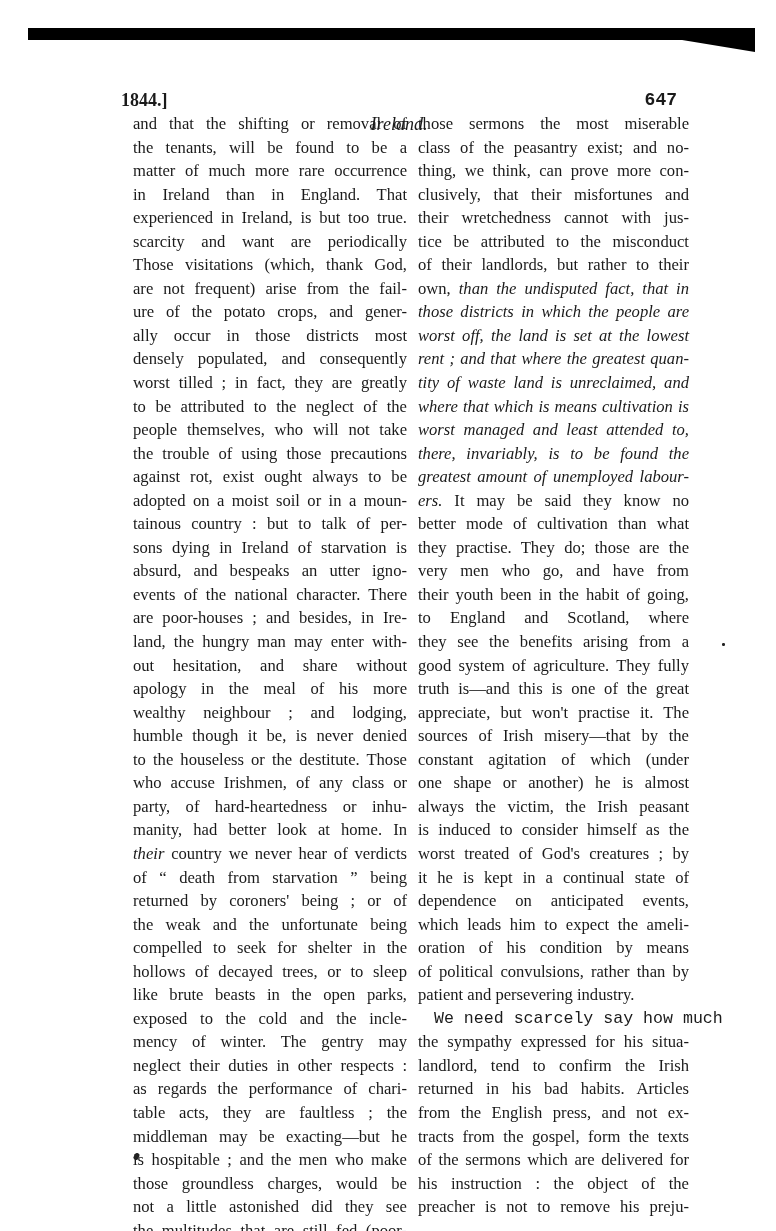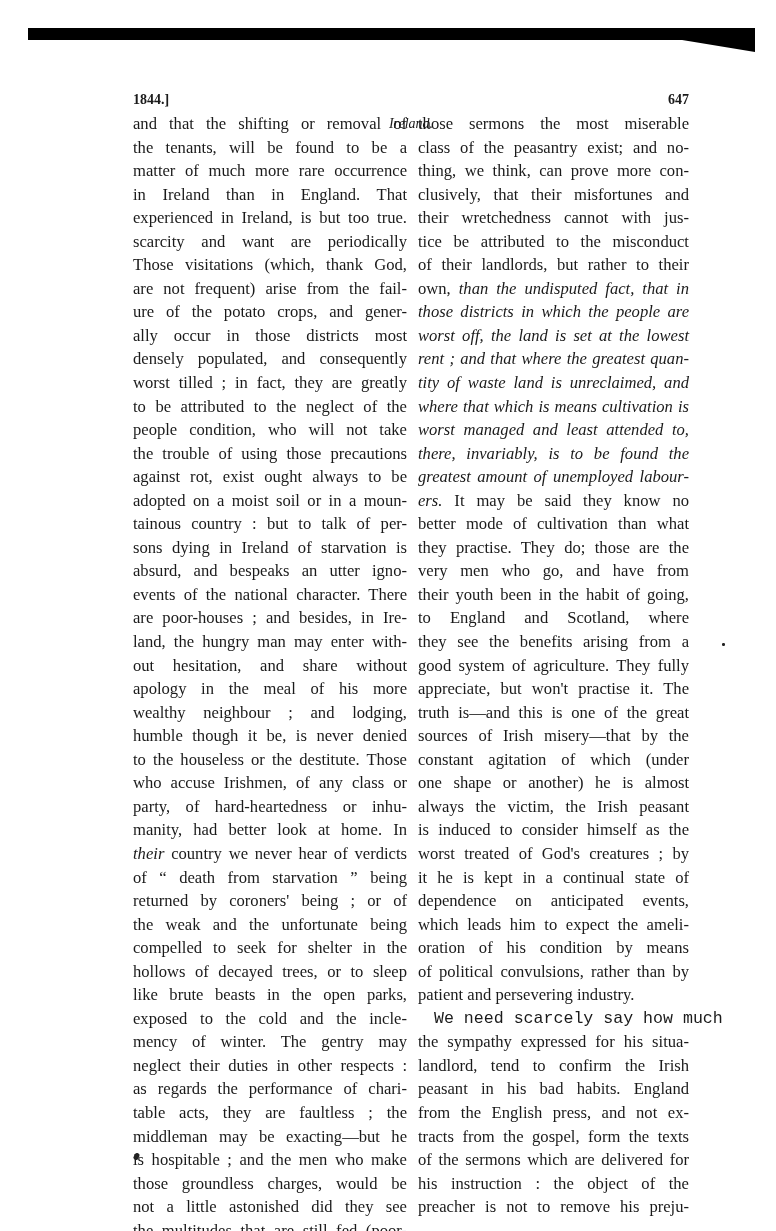--- a/index.html
+++ b/index.html
@@ -1,25 +1,25 @@
 <!DOCTYPE html>
 <html><head>
 <meta charset="utf-8">
 <style>
   html, body { margin: 0; padding: 0; background: #ffffff; }
   body { width: 776px; height: 1231px; position: relative; overflow: hidden;
          font-family: "Liberation Serif", "DejaVu Serif", serif; color: #1a1a1a; }
   .top-bar { position: absolute; left: 28px; top: 28px; width: 727px; height: 12px; background: #000; }
   .top-bar-tail { position: absolute; left: 670px; top: 38px; width: 85px; height: 14px; background: #000;
                   clip-path: polygon(0 0, 100% 0, 100% 100%); }
-  .running-head { position: absolute; top: 90px; left: 133px; width: 556px; height: 20px;
-                  font-size: 14px; line-height: 20px; }
+  .running-head { position: absolute; top: 90px; left: 121px; width: 556px; height: 20px;
+                  font-size: 18px; line-height: 20px; }
   .rh-year { position: absolute; left: 0; top: 0; font-weight: bold; }
   .rh-title { position: absolute; left: 0; right: 0; text-align: center; font-style: italic; font-weight: normal; margin-top: 24px; }
-  .rh-page { position: absolute; right: 0; top: 0; font-weight: bold; }
+  .rh-page { position: absolute; right: 0; top: 0; font-weight: bold; font-family: Liberation Mono, monospace; }
   .column { position: absolute; top: 112px; font-size: 16.6px; line-height: 23.55px; }
   .col-left { left: 133px; width: 274px; }
   .col-right { left: 418px; width: 271px; }
   .line { display: block; white-space: nowrap; text-align: justify; text-align-last: justify; height: 23.55px; }
   .line.last { text-align-last: left; }
   .line.indent { padding-left: 16px; font-family: Liberation Mono, monospace; }
   em { font-style: italic; }
   .speck { position: absolute; background: #222; border-radius: 40%; }
 </style>
 </head>
@@ -41,21 +41,21 @@
     <span class="line">in Ireland than in England. That</span>
     <span class="line">experienced in Ireland, is but too true.</span>
     <span class="line">scarcity and want are periodically</span>
     <span class="line">Those visitations (which, thank God,</span>
     <span class="line">are not frequent) arise from the fail-</span>
     <span class="line">ure of the potato crops, and gener-</span>
     <span class="line">ally occur in those districts most</span>
     <span class="line">densely populated, and consequently</span>
     <span class="line">worst tilled ; in fact, they are greatly</span>
     <span class="line">to be attributed to the neglect of the</span>
-    <span class="line">people condition, who will not take</span>
+    <span class="line">people themselves, who will not take</span>
     <span class="line">the trouble of using those precautions</span>
     <span class="line">against rot, exist ought always to be</span>
     <span class="line">adopted on a moist soil or in a moun-</span>
     <span class="line">tainous country : but to talk of per-</span>
     <span class="line">sons dying in Ireland of starvation is</span>
     <span class="line">absurd, and bespeaks an utter igno-</span>
     <span class="line">events of the national character. There</span>
     <span class="line">are poor-houses ; and besides, in Ire-</span>
     <span class="line">land, the hungry man may enter with-</span>
     <span class="line">out hesitation, and share without</span>
@@ -102,38 +102,38 @@
     <span class="line"><em>there, invariably, is to be found the</em></span>
     <span class="line"><em>greatest amount of unemployed labour-</em></span>
     <span class="line"><em>ers.</em> It may be said they know no</span>
     <span class="line">better mode of cultivation than what</span>
     <span class="line">they practise. They do; those are the</span>
     <span class="line">very men who go, and have from</span>
     <span class="line">their youth been in the habit of going,</span>
     <span class="line">to England and Scotland, where</span>
     <span class="line">they see the benefits arising from a</span>
     <span class="line">good system of agriculture. They fully</span>
+    <span class="line">truth is—and this is one of the great</span>
     <span class="line">appreciate, but won't practise it. The</span>
-    <span class="line">truth is—and this is one of the great</span>
     <span class="line">sources of Irish misery—that by the</span>
     <span class="line">constant agitation of which (under</span>
     <span class="line">one shape or another) he is almost</span>
     <span class="line">always the victim, the Irish peasant</span>
     <span class="line">is induced to consider himself as the</span>
     <span class="line">worst treated of God's creatures ; by</span>
     <span class="line">it he is kept in a continual state of</span>
     <span class="line">dependence on anticipated events,</span>
     <span class="line">which leads him to expect the ameli-</span>
     <span class="line">oration of his condition by means</span>
     <span class="line">of political convulsions, rather than by</span>
     <span class="line last">patient and persevering industry.</span>
     <span class="line indent">We need scarcely say how much</span>
     <span class="line">the sympathy expressed for his situa-</span>
     <span class="line">landlord, tend to confirm the Irish</span>
-    <span class="line">peasant in his bad habits. England</span>
+    <span class="line">returned in his bad habits. Articles</span>
     <span class="line">from the English press, and not ex-</span>
     <span class="line">tracts from the gospel, form the texts</span>
     <span class="line">of the sermons which are delivered for</span>
     <span class="line">his instruction : the object of the</span>
     <span class="line">preacher is not to remove his preju-</span>
   </div>
 
 <div class="speck" style="left:134px;top:1153px;width:5px;height:7px;transform:rotate(25deg);"></div>
 <div class="speck" style="left:722px;top:643px;width:3px;height:3px;"></div>
 

